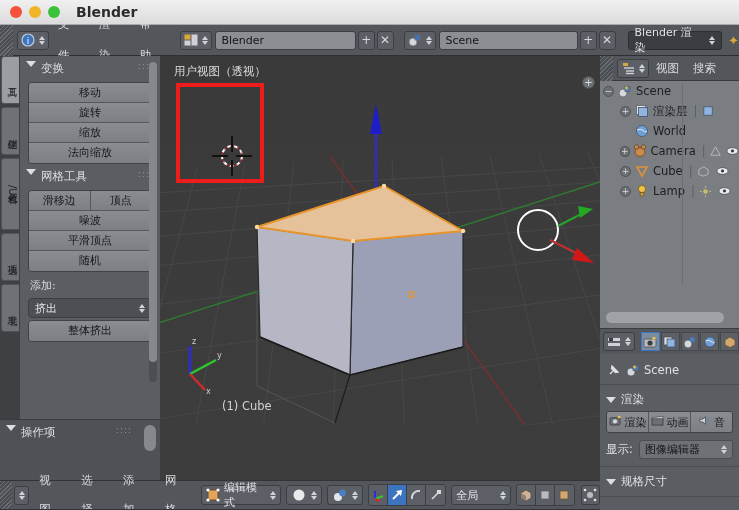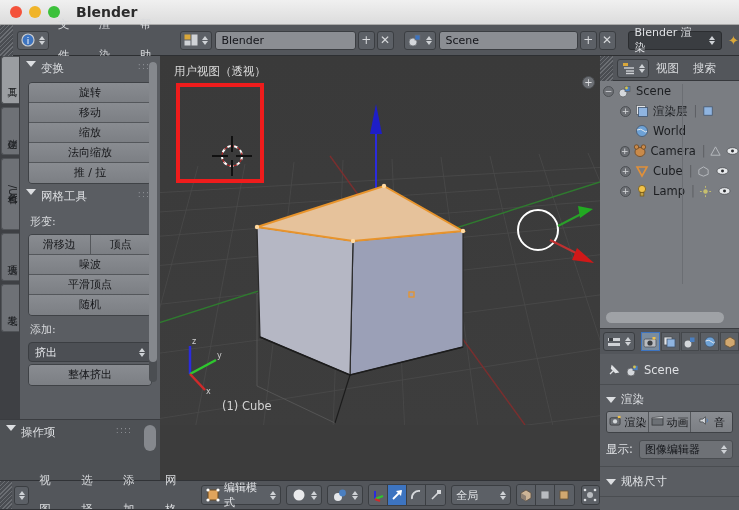--- a/index.html
+++ b/index.html
@@ -299,34 +299,32 @@
 
     <div class="toolpanel">
 
       <div class="pnl-hdr">
         <span class="tri"></span>
         <span>变换</span>
         <span class="dots">::::</span>
       </div>
 
       <div class="btn-stack">
+        <div class="tbtn">移动</div>
         <div class="tbtn">旋转</div>
-        <div class="tbtn">移动</div>
         <div class="tbtn">缩放</div>
         <div class="tbtn">法向缩放</div>
-        <div class="tbtn">推 / 拉</div>
       </div>
 
       <div class="pnl-hdr" style="">
         <span class="tri"></span>
         <span>网格工具</span>
         <span class="dots">::::</span>
       </div>
 
-      <div class="sublabel">形变:</div>
       <div class="btn-stack">
         <div class="tbtn split">
           <div>滑移边</div>
           <div>顶点</div>
         </div>
         <div class="tbtn">噪波</div>
         <div class="tbtn">平滑顶点</div>
         <div class="tbtn">随机</div>
       </div>
 

